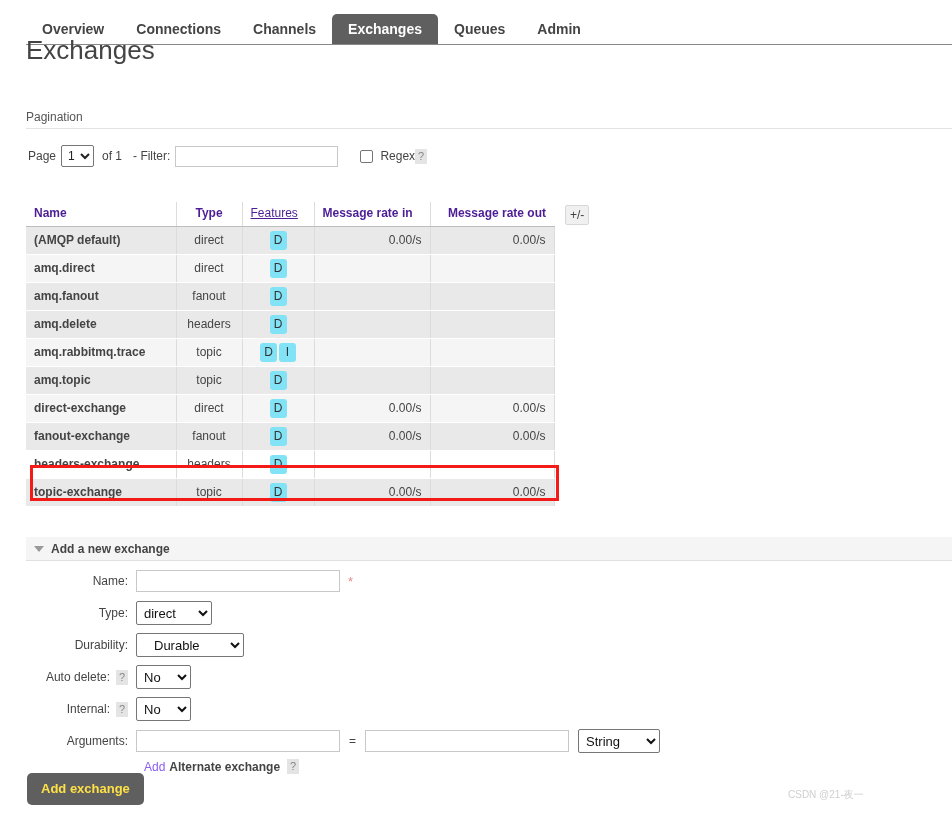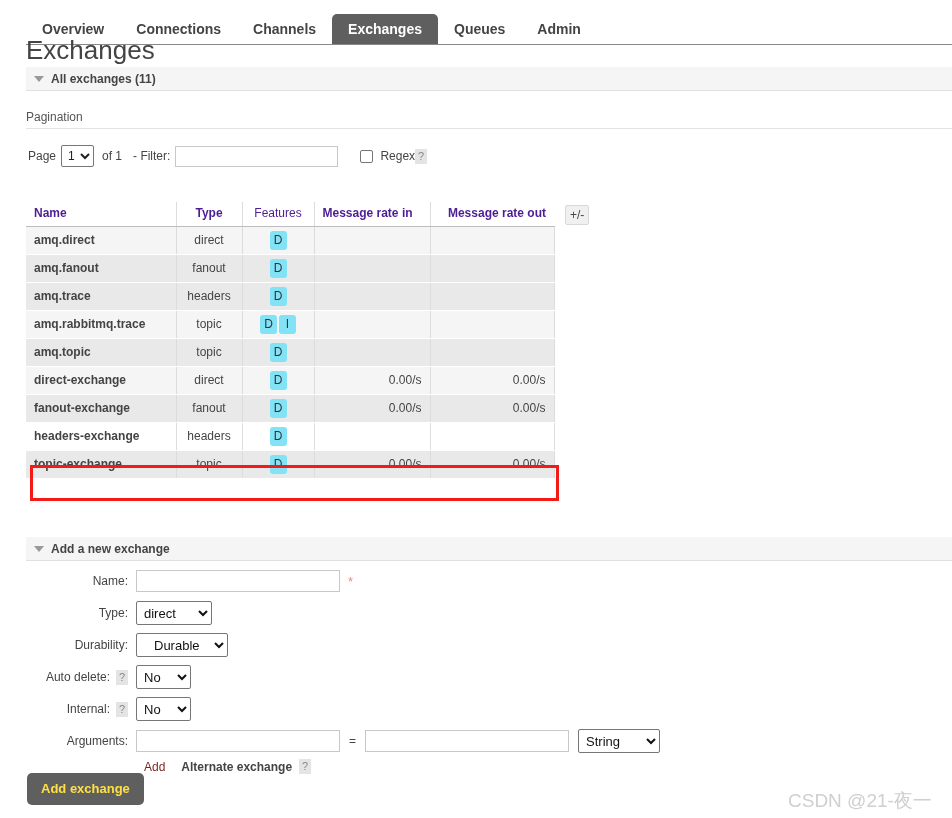--- a/index.html
+++ b/index.html
@@ -191,21 +191,21 @@
     border-right: 1px solid #dcdcdc;
     font-weight: bold;
     color: #4c1d95;
     padding: 4px 8px 5px 8px;
     height: 24px;
     text-align: left;
     white-space: nowrap;
   }
   table.ex th.c-name   { width: 150px; }
   table.ex th.c-type   { width: 66px;  text-align: center; font-weight: bold;}
-  table.ex th.c-feat   { width: 72px;  text-align: center; font-weight: normal;}
+  table.ex th.c-feat   { width: 72px;  text-align: left; font-weight: normal; text-decoration: underline;}
   table.ex th.c-in     { width: 116px; }
   table.ex th.c-out    { width: 124px; text-align: right; border-right: none;}
 
   table.ex td {
     border-right: 1px solid #dcdcdc;
     border-bottom: 1px solid #ffffff;
     padding: 4px 8px;
     height: 27px;
     color: #444444;
     white-space: nowrap;
@@ -298,21 +298,21 @@
     font-family: "Liberation Sans", sans-serif;
     font-size: 13px;
     color: #111111;
     height: 24px;
     padding: 1px 3px;
     border: 1px solid #767676;
     background: #ffffff;
     border-radius: 2px;
   }
   select.w-type { width: 76px; }
-  select.w-dur  { width: 92px; padding-left: 13px; }
+  select.w-dur  { width: 108px; padding-left: 13px; }
   select.w-no   { width: 55px; }
   select.w-str  { width: 82px; }
 
   .args-eq {
     margin: 0 9px;
     font-size: 12px;
     color: #444444;
   }
   .args-val {
     width: 204px;
@@ -325,23 +325,23 @@
   }
   .addline {
     display: flex;
     align-items: center;
     margin-left: 136px;
     padding-left: 8px;
     margin-top: -1px;
   }
   .add-link {
     font-size: 12px;
-    color: #7f1d1d;
-    cursor: pointer;
-    margin-right: 16px;
+    color: #8b5cf6;
+    cursor: pointer;
+    margin-right: 4px;
   }
   .alt-exch {
     font-size: 12px;
     font-weight: bold;
     color: #444444;
     margin-right: 7px;
     cursor: pointer;
   }
 
   .submit-btn {
@@ -354,21 +354,21 @@
     font-weight: bold;
     border: none;
     border-radius: 5px;
     padding: 8px 14px 9px 14px;
     cursor: pointer;
   }
 
   .watermark {
     position: absolute;
     left: 788px; top: 788px;
-    font-size: 19px;
+    font-size: 10px;
     color: #cfcfcf;
     font-family: "Liberation Sans", sans-serif;
     white-space: nowrap;
     user-select: none;
   }
 </style>
 </head>
 <body>
 
 <div id="page">
@@ -380,24 +380,20 @@
         <div class="nav-item">Channels</div>
         <div class="nav-item selected">Exchanges</div>
         <div class="nav-item">Queues</div>
         <div class="nav-item">Admin</div>
       </div>
   </div>
   <div class="nav-rule"></div>
 
   <div class="page-title">Exchanges</div>
 
-  <div class="section-head" id="sec-all">
-    <span class="caret"></span>
-    <span class="title">All exchanges (11)</span>
-  </div>
 
   <div class="pagination-label">Pagination</div>
   <div class="pagination-rule"></div>
   <div class="pagination-row">
     <span class="txt">Page</span>
     <select class="mini" id="page-select"><option value="1">1</option></select>
     <span class="txt" style="margin-left:8px;">of 1</span>
     <span class="txt" style="margin-left:6px;text-align:center;">- Filter:</span>
     <input class="filter-input" type="text" id="filter-input" value="" style="">
     <span class="regex-wrap">
@@ -412,36 +408,43 @@
       <thead>
         <tr>
           <th class="c-name">Name</th>
           <th class="c-type">Type</th>
           <th class="c-feat">Features</th>
           <th class="c-in">Message rate in</th>
           <th class="c-out">Message rate out</th>
         </tr>
       </thead>
       <tbody id="tbl-body">
+          <tr class="odd">
+            <td class="n">(AMQP default)</td>
+            <td class="t">direct</td>
+            <td class="f"><span class="feat-badge">D</span></td>
+            <td class="r">0.00/s</td>
+            <td class="r last">0.00/s</td>
+          </tr>
           <tr class="even">
             <td class="n">amq.direct</td>
             <td class="t">direct</td>
             <td class="f"><span class="feat-badge">D</span></td>
             <td class="r"></td>
             <td class="r last"></td>
           </tr>
           <tr class="odd">
             <td class="n">amq.fanout</td>
             <td class="t">fanout</td>
             <td class="f"><span class="feat-badge">D</span></td>
             <td class="r"></td>
             <td class="r last"></td>
           </tr>
           <tr class="odd">
-            <td class="n">amq.trace</td>
+            <td class="n">amq.delete</td>
             <td class="t">headers</td>
             <td class="f"><span class="feat-badge">D</span></td>
             <td class="r"></td>
             <td class="r last"></td>
           </tr>
           <tr class="even">
             <td class="n">amq.rabbitmq.trace</td>
             <td class="t">topic</td>
             <td class="f"><span class="feat-badge">D</span><span class="feat-badge">I</span></td>
             <td class="r"></td>

